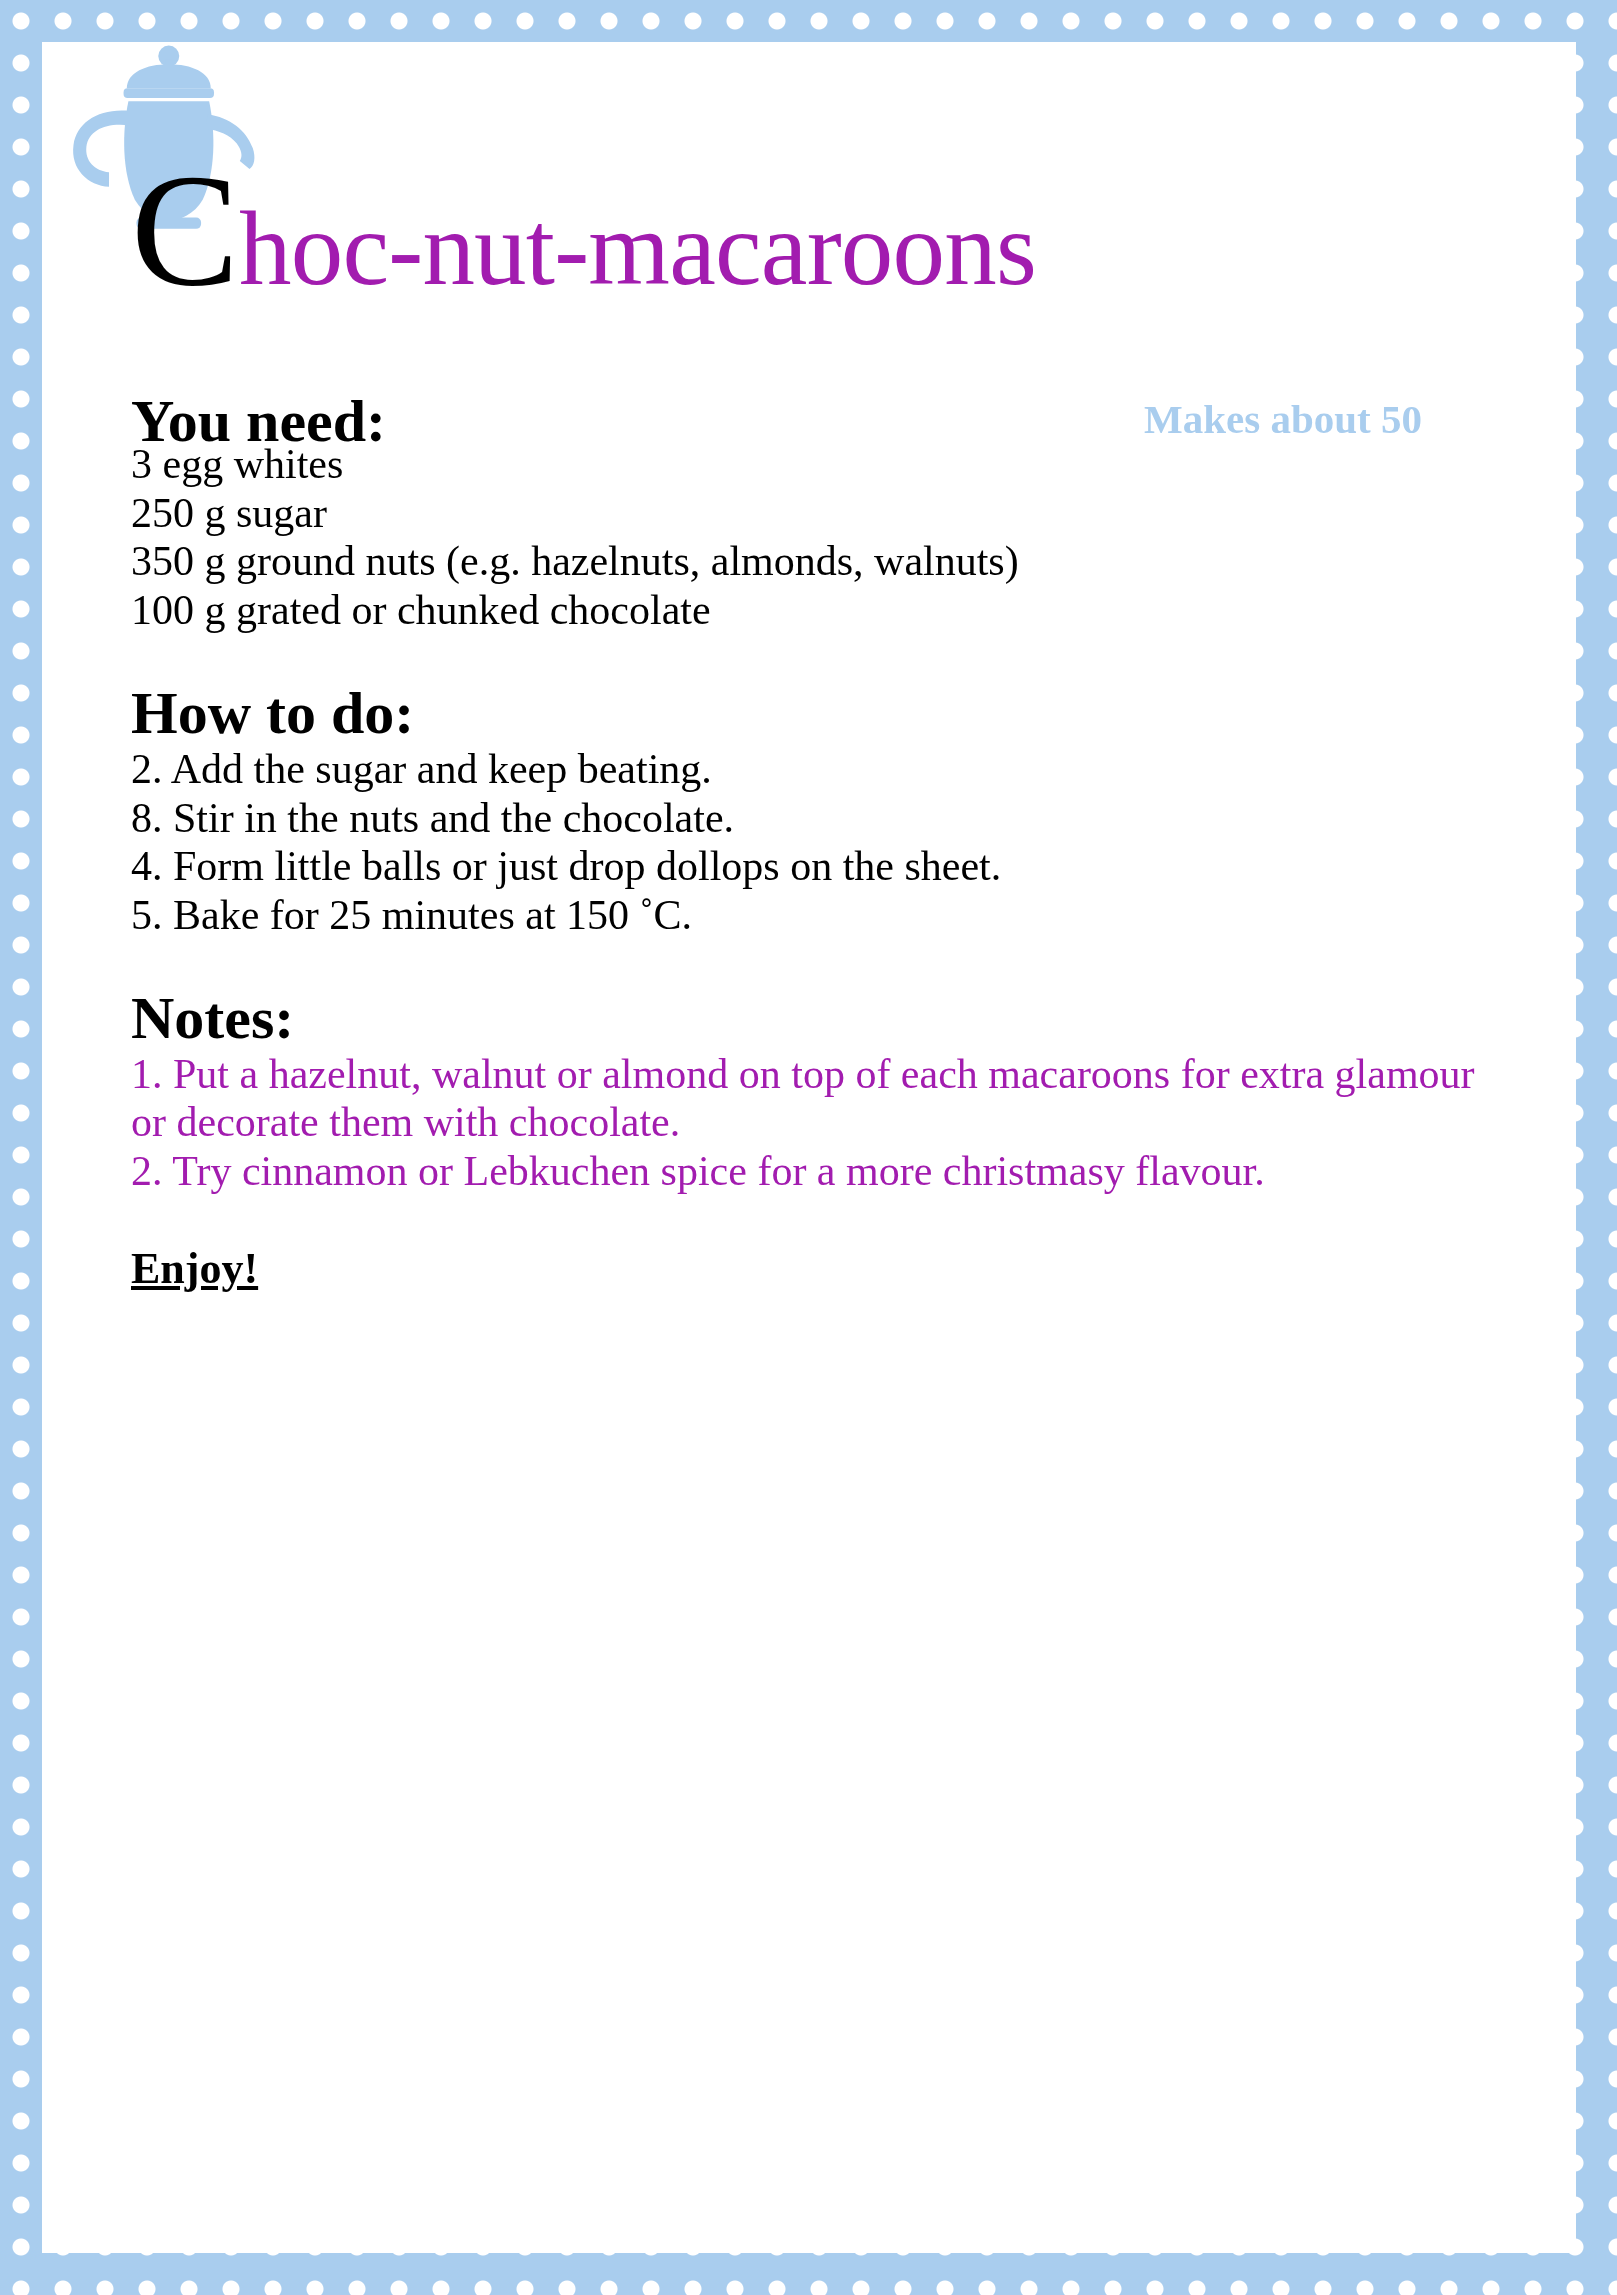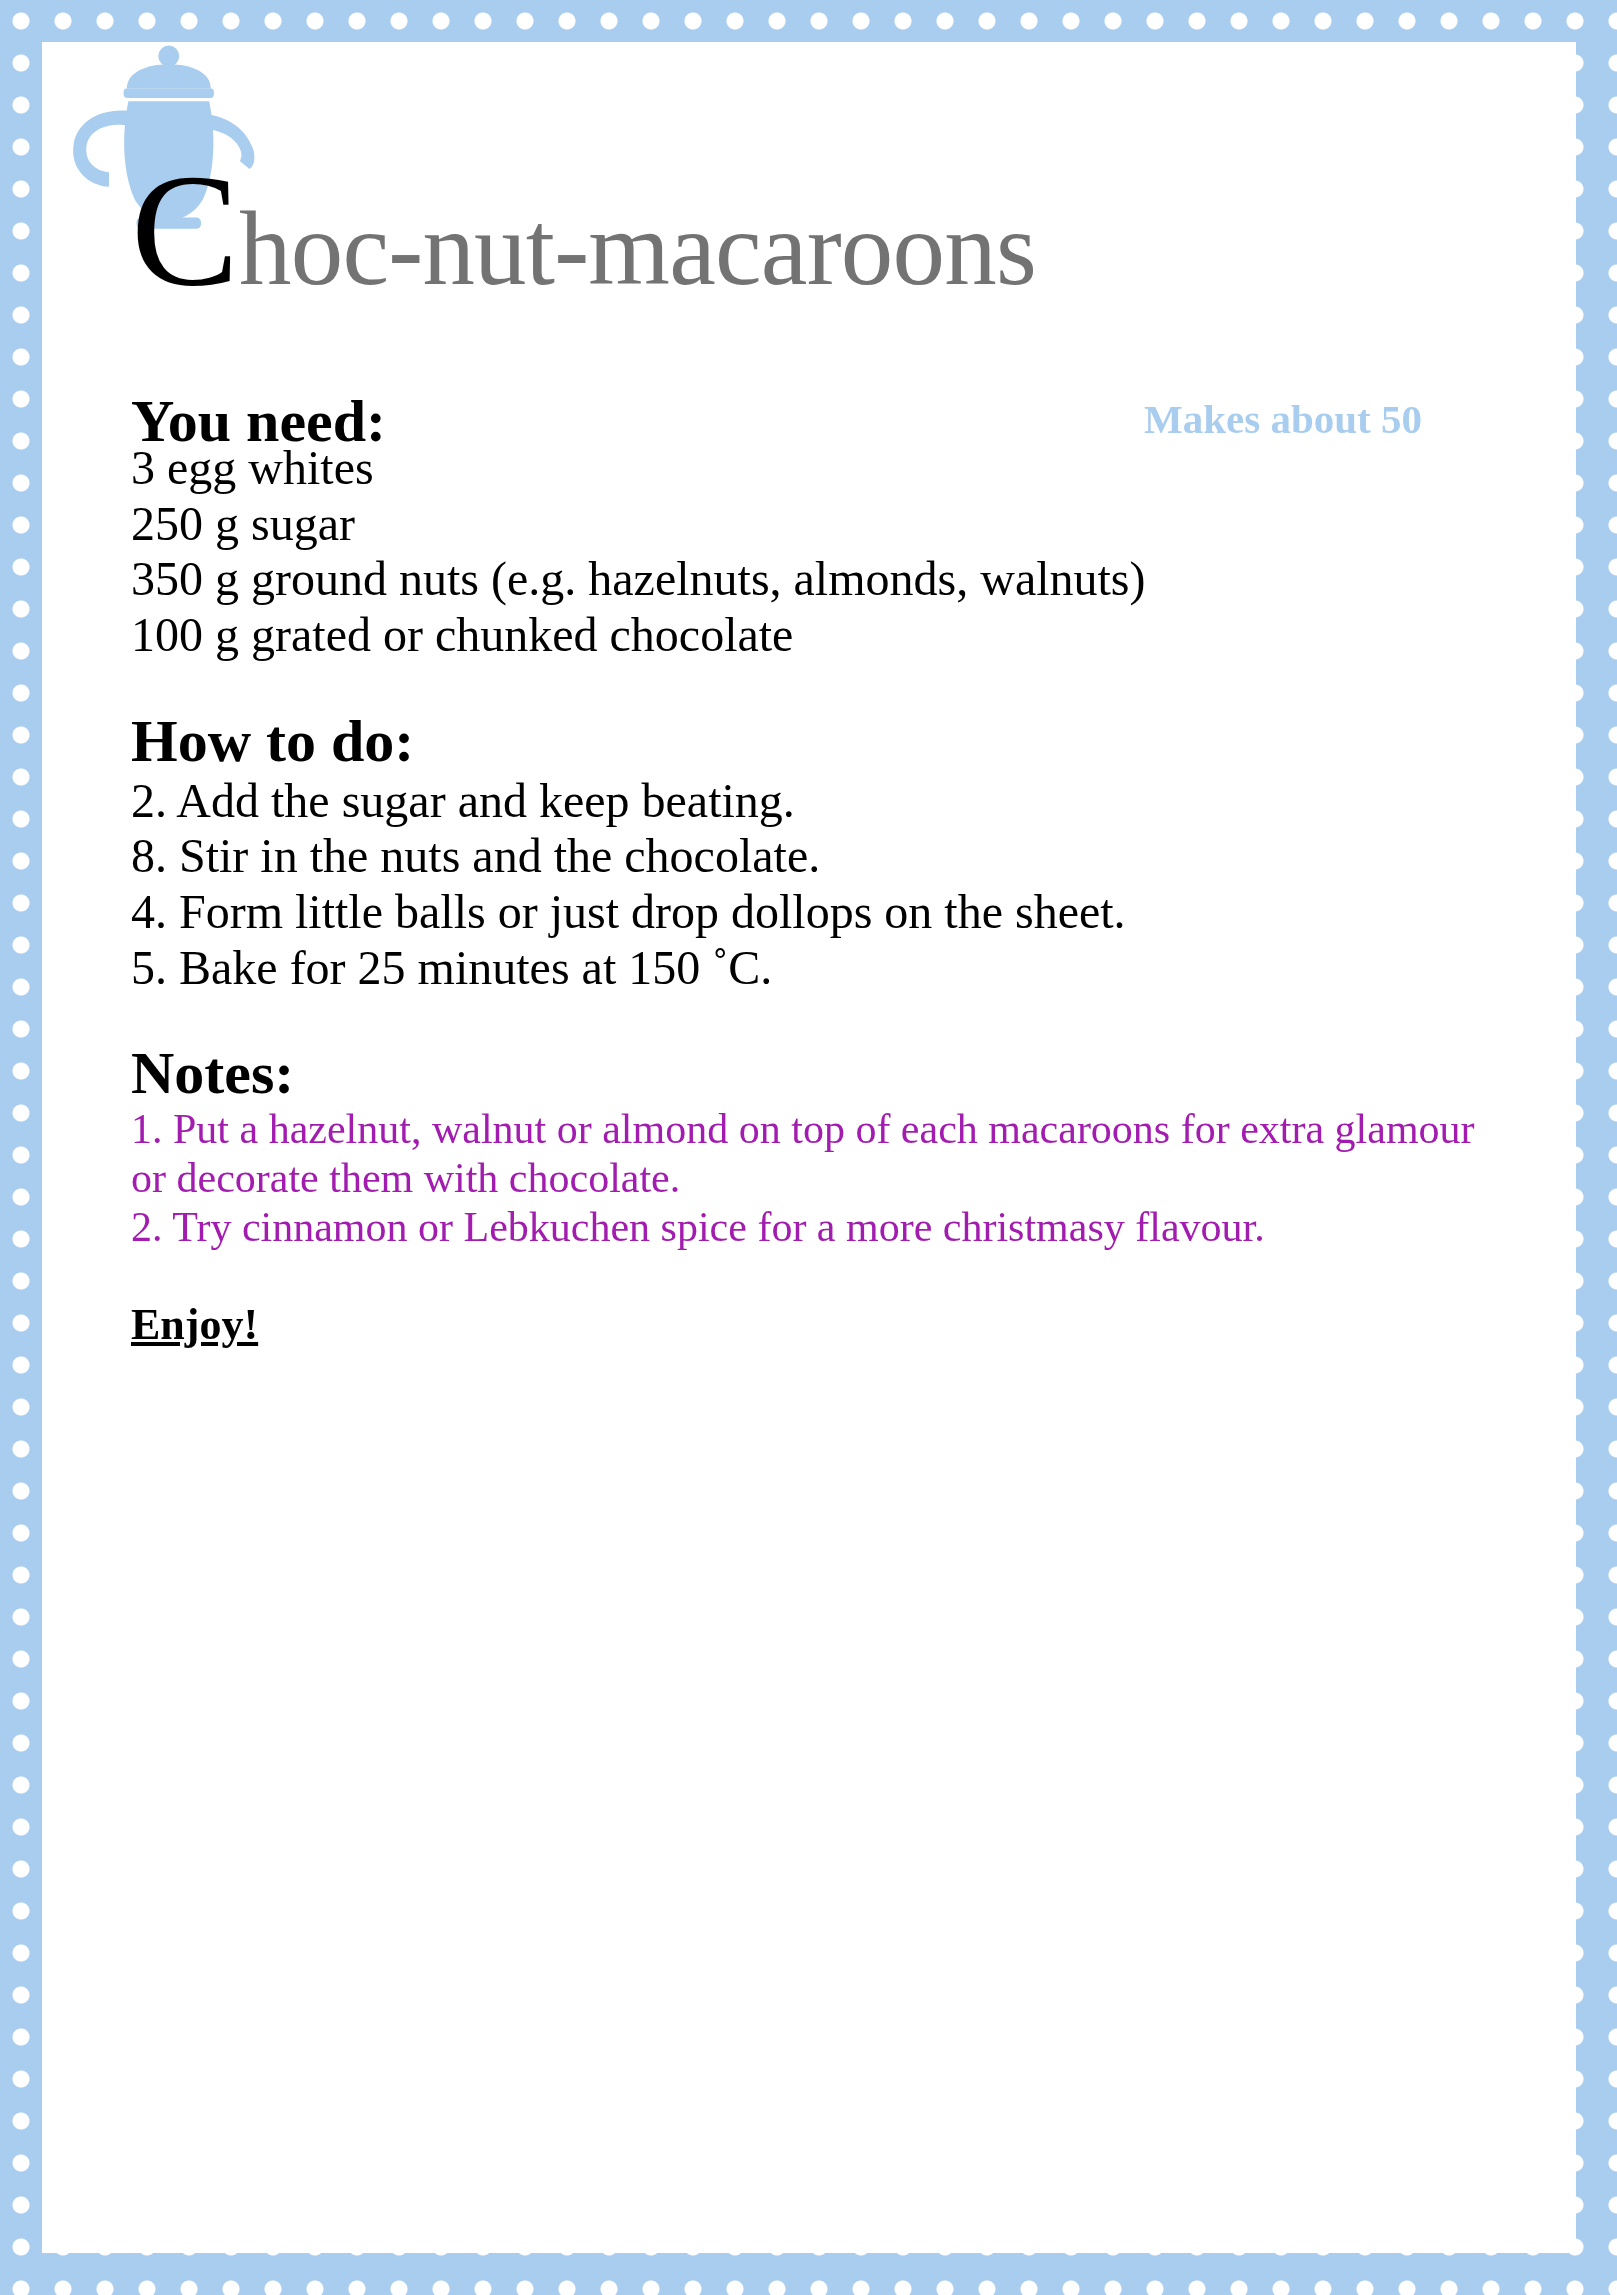--- a/index.html
+++ b/index.html
@@ -69,21 +69,21 @@
     line-height: 1;
     color: #000000;
     font-weight: 400;
     letter-spacing: -1.6px;
   }
 
   .title-rest {
     font-family: "Liberation Serif", serif;
     font-size: 105px;
     line-height: 1;
-    color: #737373;
+    color: #a21caf;
     font-weight: 400;
     letter-spacing: -0.8px;
     margin-left: 1.6px;
   }
 
   
   .content {
     position: absolute;
     left: 89px;
     top: 348px;
@@ -108,21 +108,21 @@
     position: absolute;
     right: 97px;
     top: 4.9px;
     font-size: 41px;
     color: #a9cdee;
     font-weight: bold;
     white-space: nowrap;
   }
 
   .line {
-    font-size: 48px;
+    font-size: 42px;
     line-height: 1.16;
     color: #000000;
     margin: 0;
     white-space: pre-wrap;
   }
 
   .para {
     font-size: 42px;
     line-height: 1.16;
     color: #a21caf;

